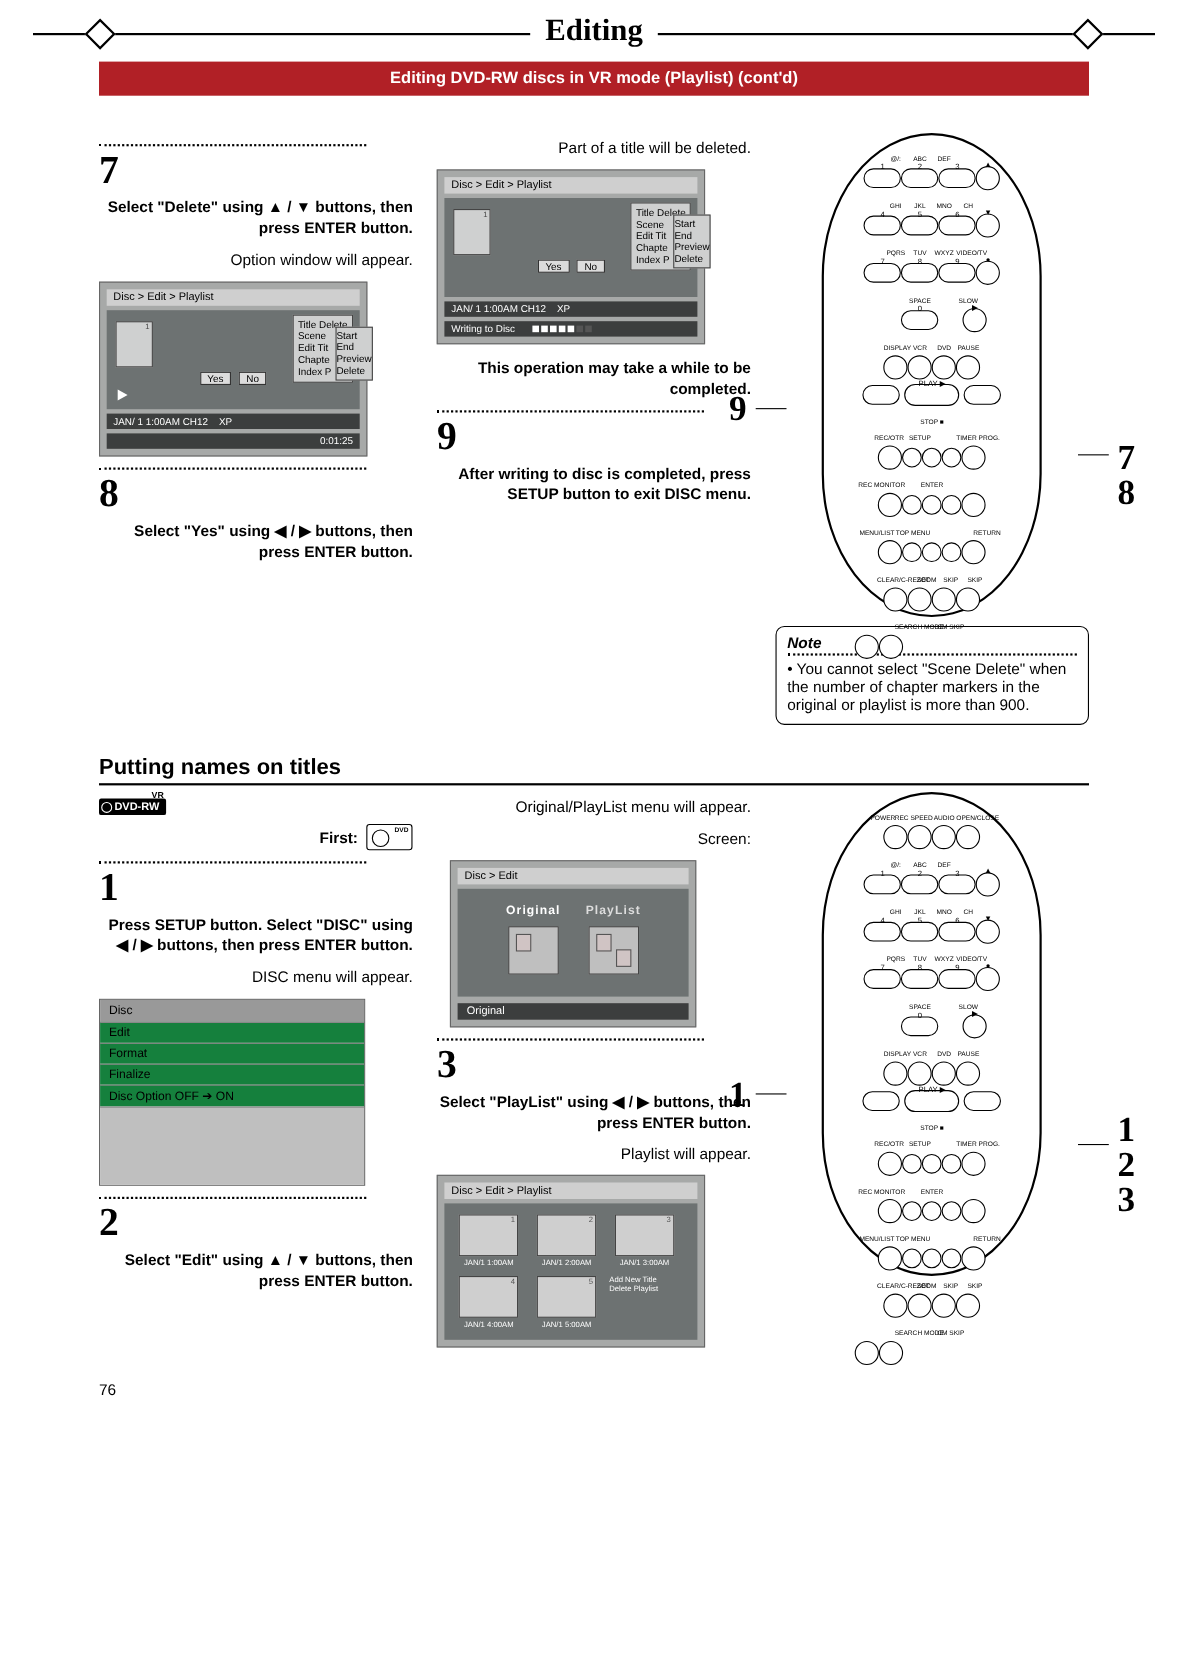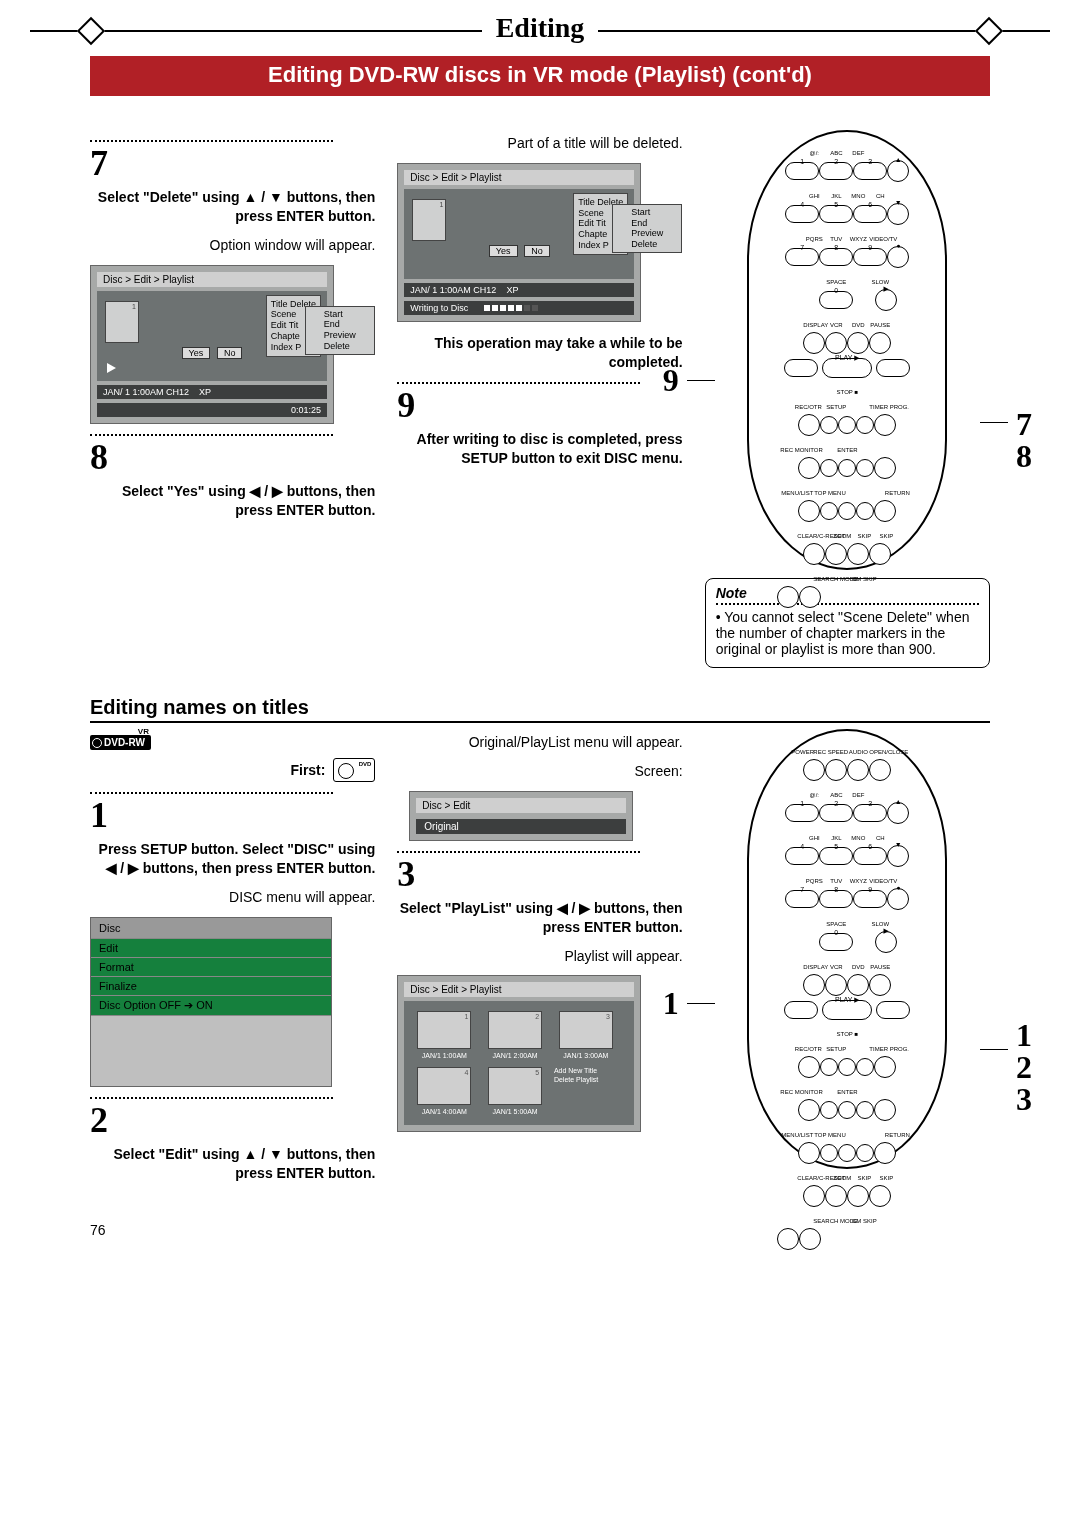--- a/index.html
+++ b/index.html
@@ -41,21 +41,21 @@
     border: 2px solid #000;
     background: #fff;
     transform: rotate(45deg);
   }
   .tab-header::before { left: -9px; }
   .tab-header::after  { right: -9px; }
 
   .banner {
     background: #b12026;
     color: #fff;
-    font-size: 22px;
+    font-size: 15px;
     font-weight: bold;
     text-align: center;
     padding: 6px 0 8px 0;
     margin-top: -6px;
   }
 
   .cols {
     display: flex;
     gap: 22px;
     margin-top: 34px;
@@ -167,21 +167,21 @@
     position:absolute;
     right:6px; top:4px;
     padding:3px 4px;
     font-size:9px; line-height:1.2;
   }
   .uiwin .popup .sub{
     background:#cfd0d0;
     border:1px solid #444;
     position:absolute;
     left:38px; top:10px;
-    padding:2px 18px;
+    padding:2px 0;
     white-space:nowrap;
   }
   .uiwin .yn { margin-top:4px; text-align:center; }
   .uiwin .yn span{
     display:inline-block;
     border:1px solid #333;
     background:#dcdcdc;
     padding:0 6px;
     margin:0 2px;
     font-size:9px;
@@ -463,21 +463,21 @@
       </div>
 
       <div class="note-box">
         <span class="nt">Note</span>
         <hr class="dr">
         <div>• You cannot select "Scene Delete" when the number of chapter markers in the original or playlist is more than 900.</div>
       </div>
     </div>
   </div>
 
-  <div class="section-h">Editing names on titles</div>
+  <div class="section-h">Putting names on titles</div>
 
   <div class="cols" style="margin-top:6px;">
 
     <div class="col">
       <span class="dvdrw-badge">
         <span class="dvdrw-vr">VR</span>
         <span>DVD-RW</span>
       </span>
       <p>
         <span class="first-label">First:</span>
@@ -500,20 +500,28 @@
       <hr class="dotrule">
       <div class="stepnum">2</div>
       <p class="step-bold">Select "Edit" using ▲ / ▼ buttons, then press ENTER button.</p>
     </div>
 
     <div class="col">
       <p>Original/PlayList menu will appear.</p>
       <p style="padding-left:12px;">Screen:</p>
       <div class="uiwin originpl" style="width:210px;margin-left:12px;">
         <div class="crumb">Disc &gt; Edit</div>
+        <div class="inner">
+          <div>
+            <span class="lbl sel">Original</span>
+            <span class="lbl">PlayList</span>
+          </div>
+          <span class="card"></span>
+          <span class="card pl"></span>
+        </div>
         <div class="bot">Original</div>
       </div>
 
       <hr class="dotrule">
       <div class="stepnum">3</div>
       <p class="step-bold">Select "PlayList" using ◀ / ▶ buttons, then press ENTER button.</p>
       <p>Playlist will appear.</p>
 
       <div class="uiwin plgrid" style="width:230px;">
         <div class="crumb">Disc &gt; Edit &gt; Playlist</div>

